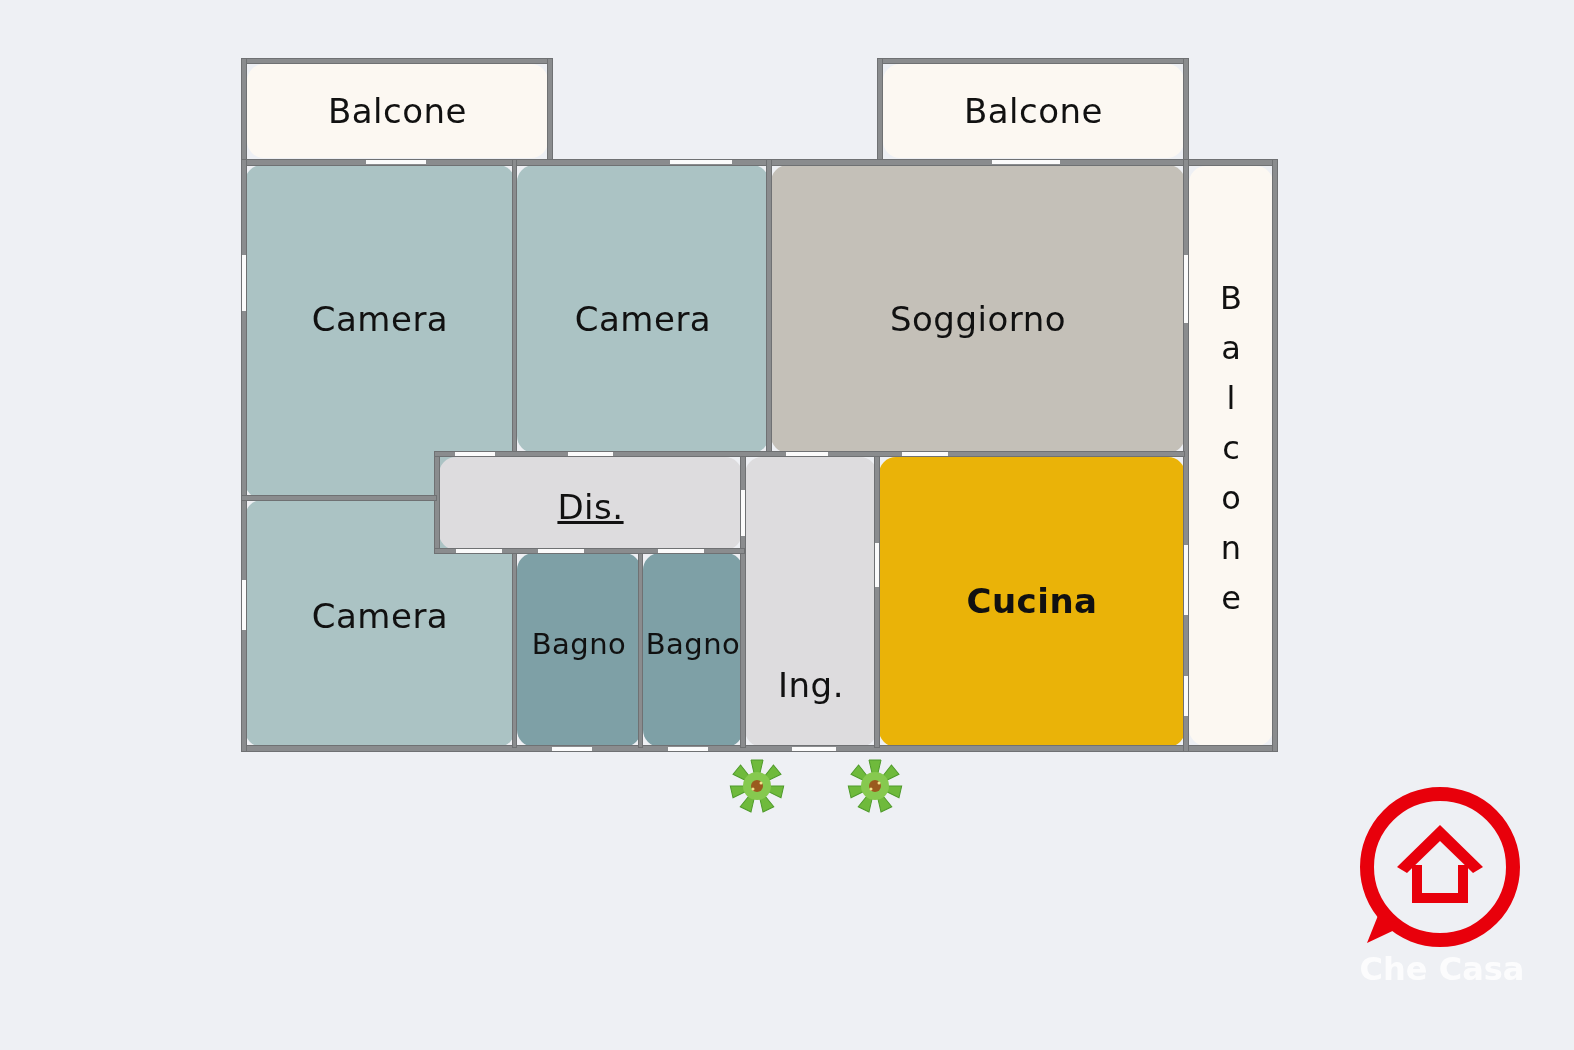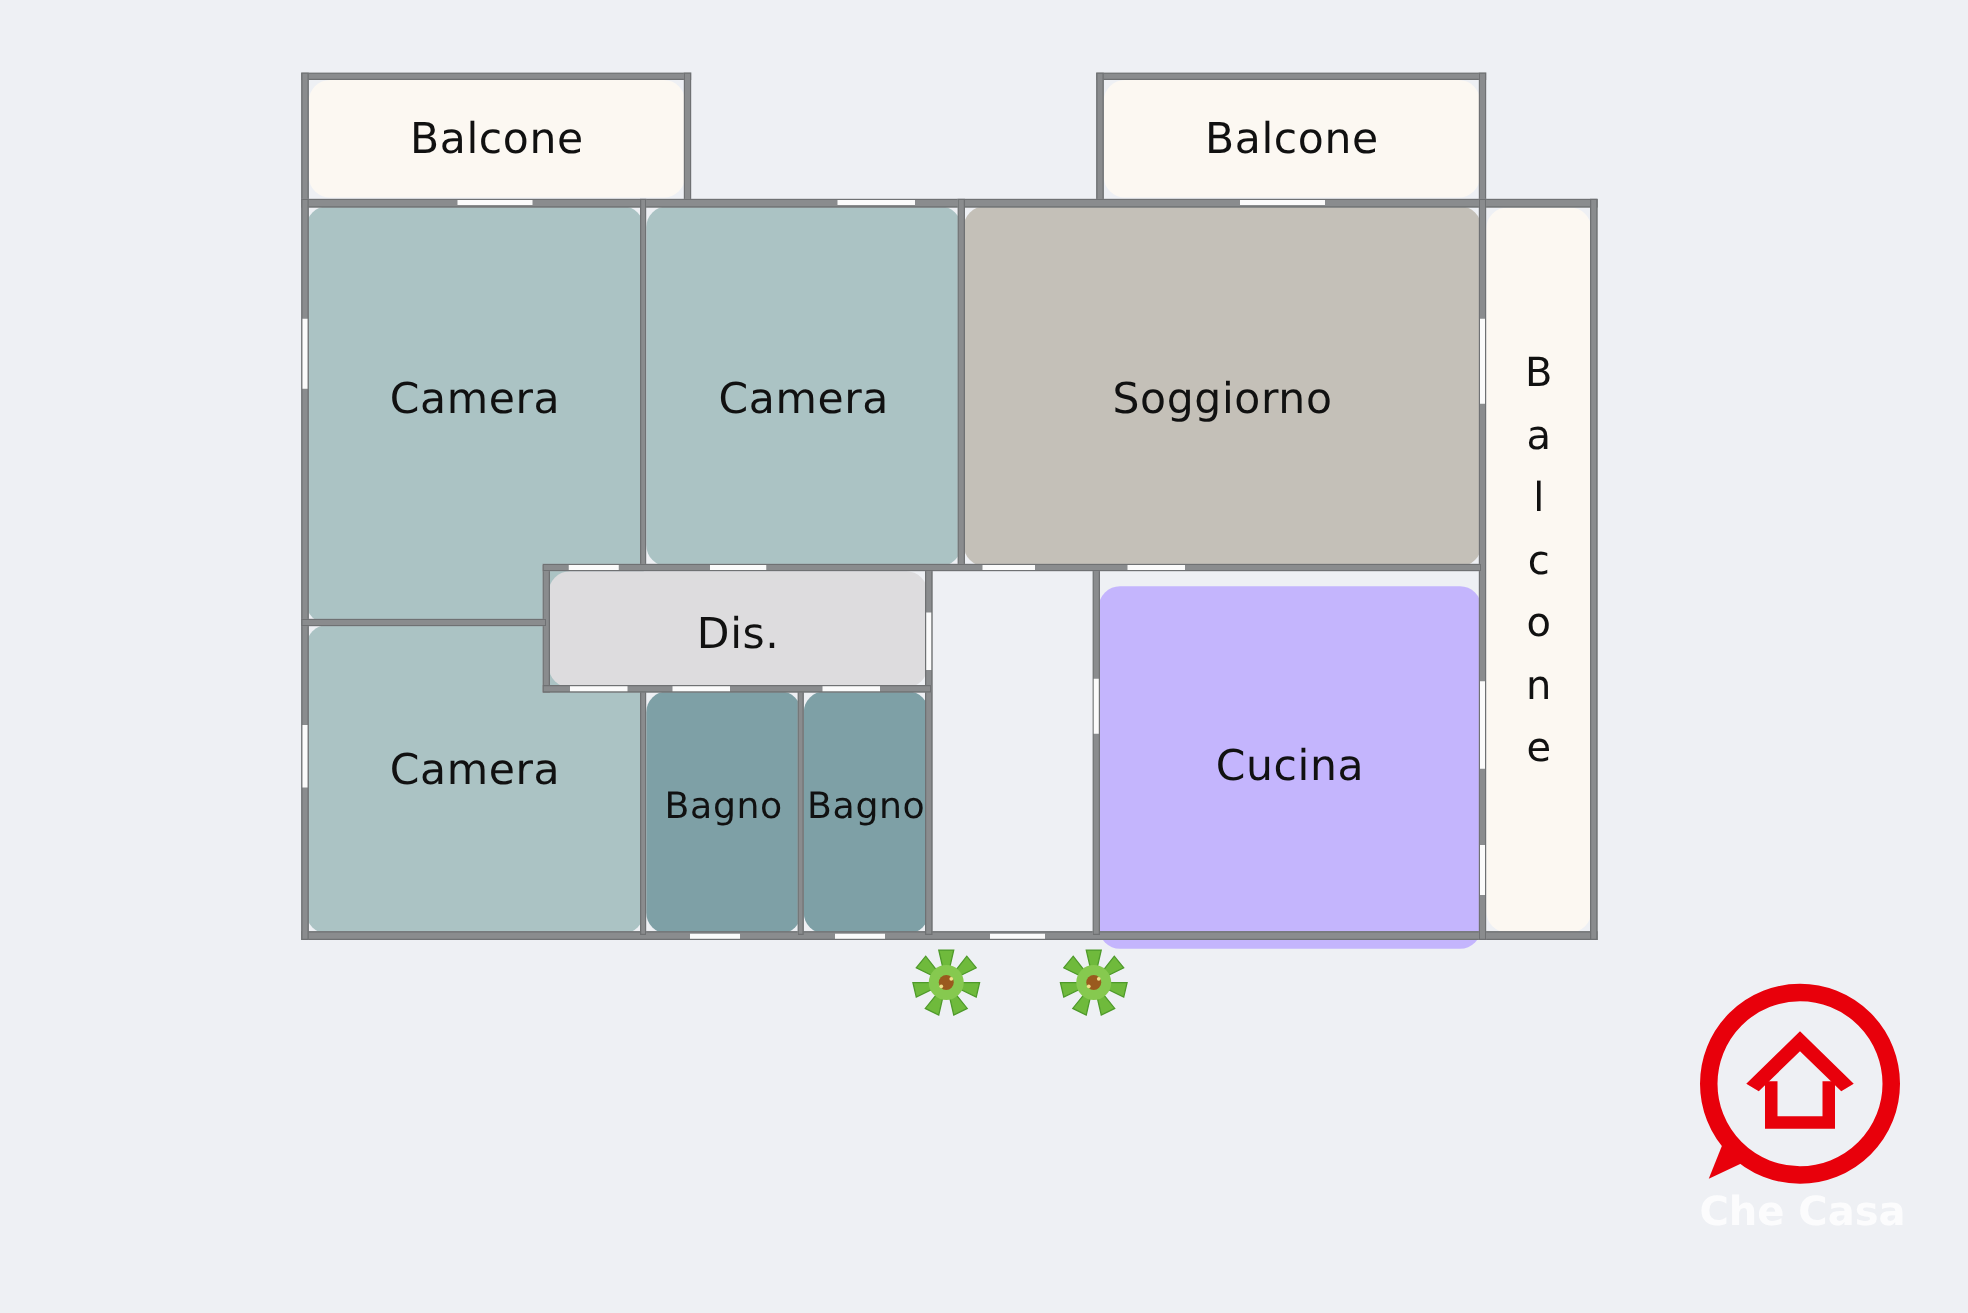--- a/index.html
+++ b/index.html
@@ -45,32 +45,35 @@
   <div class="room" style="left:771px;top:165px;width:414px;height:288px;background:#c4c0b8;">
     <span class="label" style="margin-top:20px;">Soggiorno</span>
   </div>
 
   <div class="room" style="left:245px;top:500px;width:270px;height:247px;background:#abc3c4;"></div>
   <div class="room" style="left:245px;top:500px;width:270px;height:247px;background:transparent;">
     <span class="label" style="margin-top:-16px;">Camera</span>
   </div>
 
   <div class="room" style="left:439px;top:457px;width:303px;height:93px;background:#dddcde;">
-    <span class="label" style="margin-top:6px;">Dis.</span>
+    <span class="label" style="margin-top:6px;text-decoration:underline;">Dis.</span>
   </div>
 
   <div class="room" style="left:517px;top:553px;width:124px;height:194px;background:#7ea0a6;">
     <span class="label small" style="margin-top:-12px;">Bagno</span>
   </div>
   <div class="room" style="left:643px;top:553px;width:100px;height:194px;background:#7ea0a6;overflow:visible;">
     <span class="label small" style="margin-top:-12px;">Bagno</span>
   </div>
 
+  <div class="room" style="left:745px;top:457px;width:132px;height:290px;background:#dddcde;">
+    <span class="label" style="margin-top:166px;">Ing.</span>
+  </div>
 
-  <div class="room" style="left:879px;top:469px;width:306px;height:290px;background:#c4b5fd;">
+  <div class="room" style="left:879px;top:457px;width:306px;height:290px;background:#eab308;font-weight:bold;">
     <span class="label" style="margin-top:-2px;">Cucina</span>
   </div>
 
   <div class="room" style="left:1189px;top:166px;width:84px;height:580px;background:#fcf8f2;align-items:flex-start;">
     <div class="vlabel" style="margin-top:107px;">
       <span>B</span>
       <span>a</span>
       <span>l</span>
       <span>c</span>
       <span>o</span>

